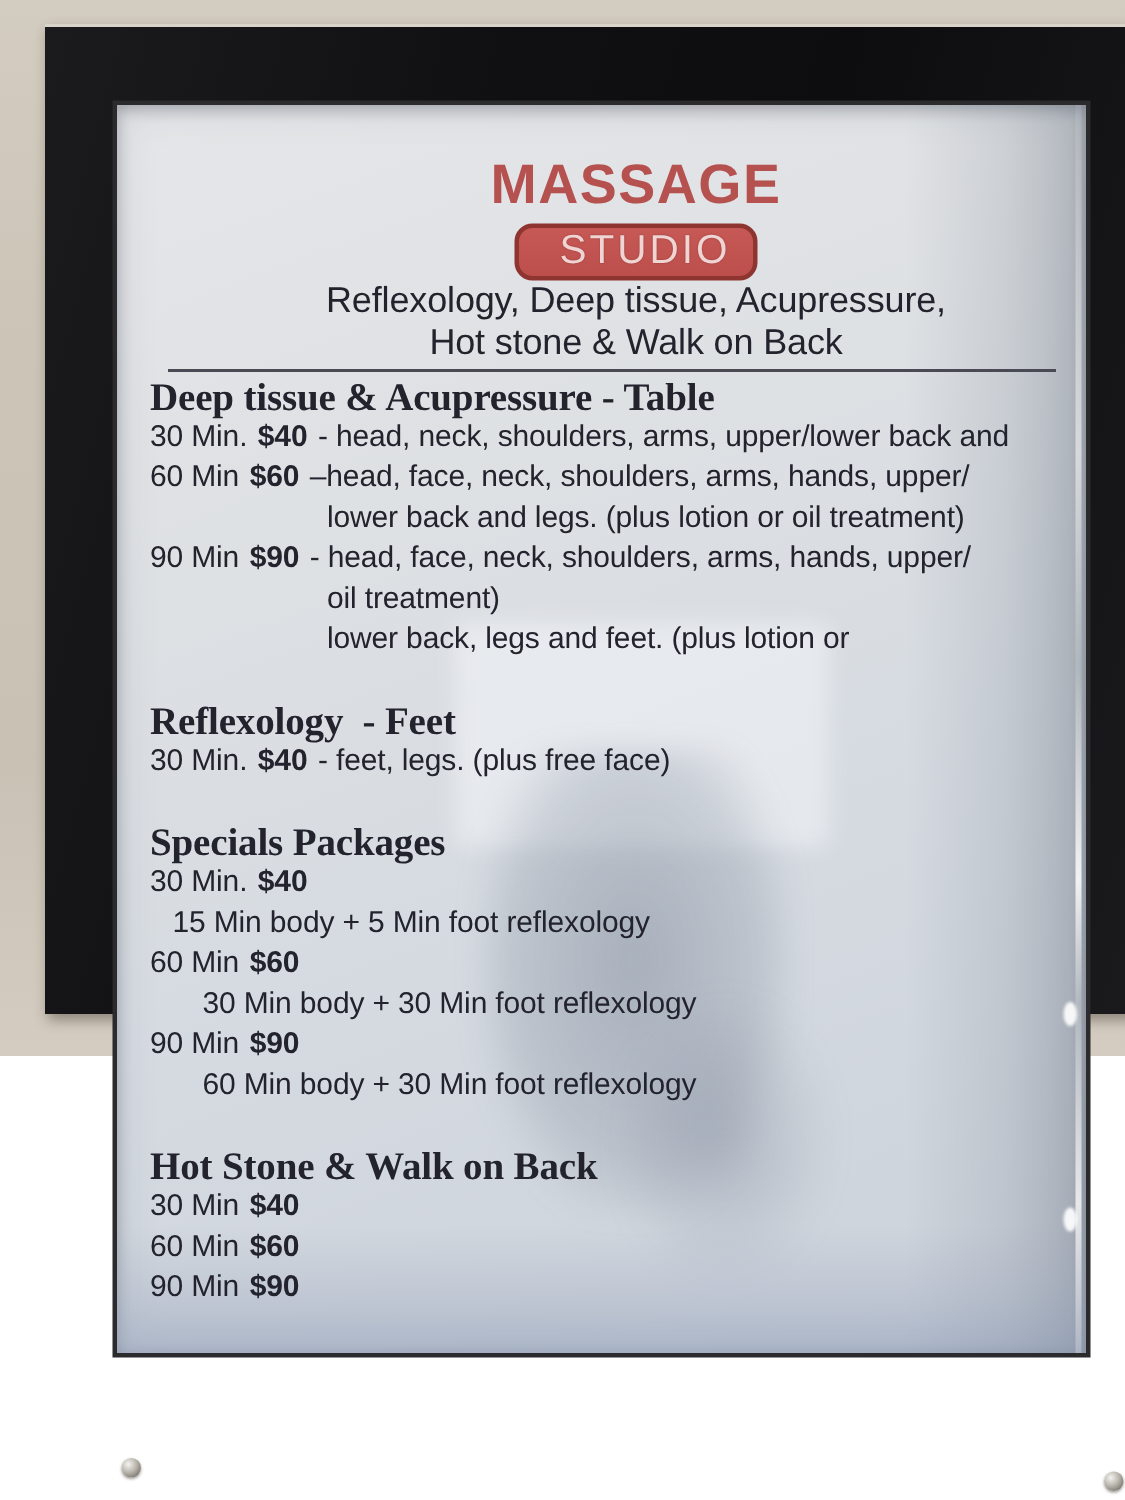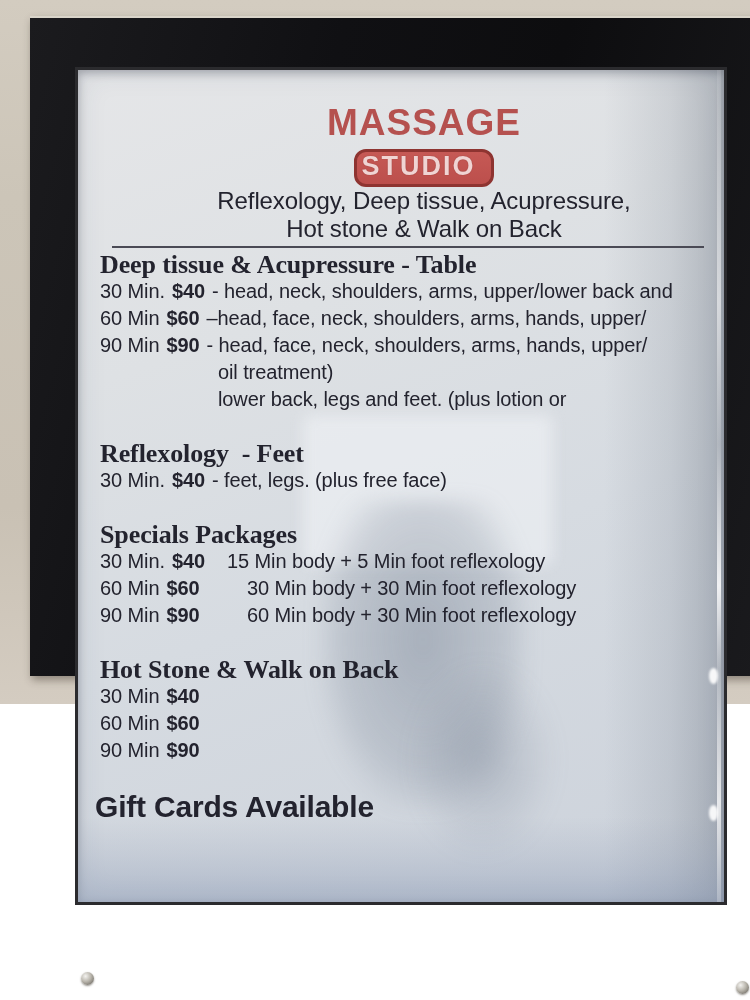--- a/index.html
+++ b/index.html
@@ -81,42 +81,42 @@
     white-space: nowrap;
   }
   .poster-header { text-align: center; transform: translateX(12px); white-space: normal; }
   .title {
     margin: 4px 0 0 0;
     font-size: 37px; line-height: 42px; font-weight: bold; letter-spacing: 1px;
     color: var(--accent-red, #b5514f);
   }
   .badge {
     display: inline-block; margin-top: 5px;
-    padding: 1px 15px 4px 4px;
-    font-size: 27px; font-weight: 700; letter-spacing: 2px;
+    padding: 1px 15px 4px 27px;
+    font-size: 27px; font-weight: 400; letter-spacing: 2px;
     color: var(--badge-text, #f0d4d3);
     background: linear-gradient(180deg, #c65955 0%, var(--badge-fill, #bc4f4c) 100%);
     border: 3px solid var(--badge-border, #8e3431);
     border-radius: 12px;
     text-shadow: 0 0 1px rgba(120,40,38,0.8);
   }
   .subtitle { margin-top: 0; font-size: 24px; line-height: 28px; }
   .subtitle:first-of-type { margin-top: 9px; }
   .rule {
     margin: 3px 20px 0 12px;
     border: 0; border-top: 2px solid #4a4a55; height: 0;
   }
   .menu-section { margin-top: 0; }
   .heading { margin: 0; font-size: 26px; font-weight: bold; white-space: pre-wrap; font-family: Liberation Serif, serif; }
   .gap-sm { margin-top: 3px; }
   .gap-lg { margin-top: 27px; }
   .price { font-weight: bold; margin-left: 7px; }
   .desc  { margin-left: 7px; }
   .cont  { padding-left: 118px; }
-  .spec-line { display: flex; }
+  .spec-line { display: flex; flex-direction: column; }
   .spec-dp { width: 112px; flex: none; }
   .spec-desc-1 { margin-left: 15px; }
   .spec-desc-2 { margin-left: 35px; }
   .gift {
     margin-top: 29px; margin-left: -5px;
     font-size: 30px; font-weight: bold; letter-spacing: -0.2px;
   }
 </style>
 </head>
 <body>
@@ -149,20 +149,21 @@
         <hr class="rule">
 
         <section class="menu-section gap-sm">
           <h2 class="heading">Deep tissue &amp; Acupressure - Table</h2>
           <div class="line">
             <span class="dur">30 Min.</span><span class="price">$40</span><span class="desc">- head, neck, shoulders, arms, upper/lower back and</span>
           </div>
           <div class="line">
             <span class="dur">60 Min</span><span class="price">$60</span><span class="desc">–head, face, neck, shoulders, arms, hands, upper/</span>
           </div>
+          <div class="cont">lower back and legs. (plus lotion or oil treatment)</div>
           <div class="line">
             <span class="dur">90 Min</span><span class="price">$90</span><span class="desc">- head, face, neck, shoulders, arms, hands, upper/</span>
           </div>
           <div class="cont">oil treatment)</div>
           <div class="cont">lower back, legs and feet. (plus lotion or</div>
         </section>
 
         <section class="menu-section gap-lg">
           <h2 class="heading">Reflexology  - Feet</h2>
           <div class="line">

